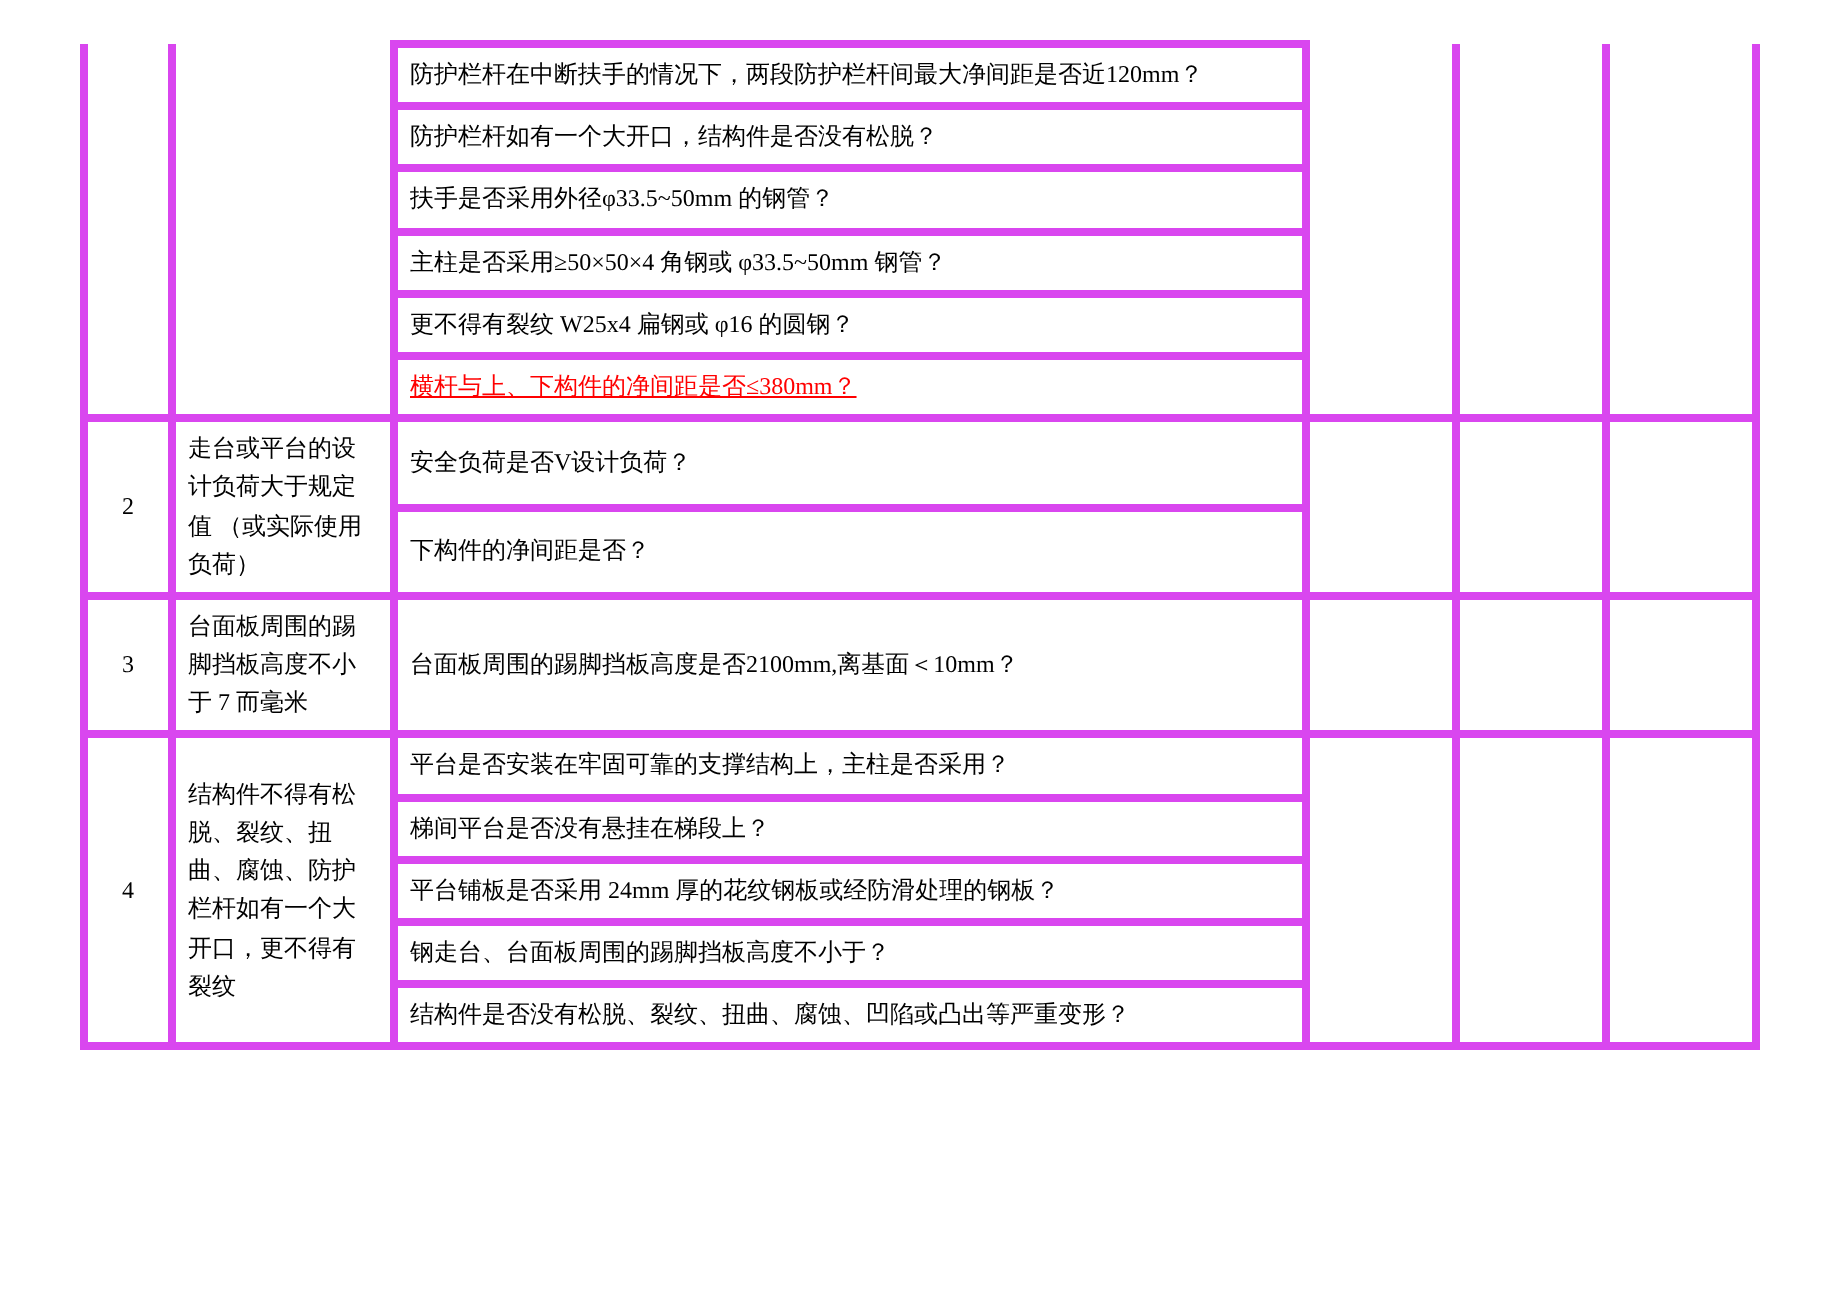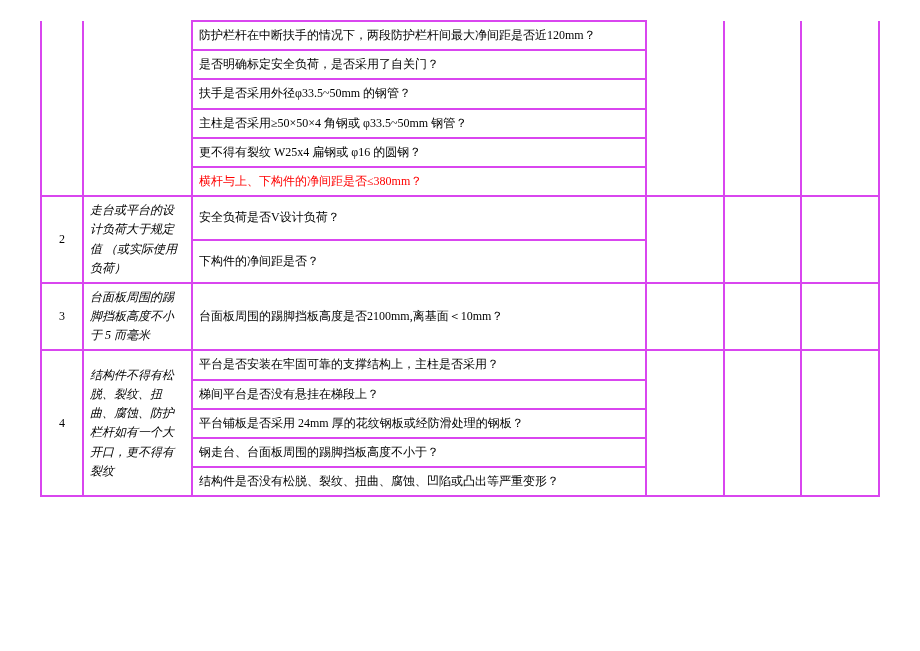--- a/index.html
+++ b/index.html
@@ -8,49 +8,49 @@
       margin: 0;
       padding: 20px 40px;
       background: #fff;
       color: #000;
     }
     table {
       border-collapse: collapse;
       width: 100%;
     }
     td {
-      border: 2px solid #d946ef;
+      border: 4px solid #d946ef;
       padding: 4px 6px;
       vertical-align: middle;
       line-height: 1.6;
     }
     .c-num { width: 28px; text-align: center; }
-    .c-topic { width: 95px; font-style: italic; }
+    .c-topic { width: 95px; }
     .c-q { width: 440px; }
     .c-e1, .c-e2, .c-e3 { width: auto; }
-    .red { color: #ff0000; }
+    .red { color: #ff0000; text-decoration: underline; }
     .nb-top { border-top: none; }
     .nb-bot { border-bottom: none; }
   </style>
 </head>
 <body>
 
 <table>
 
   <tbody>
       <tr>
     <td class="c-num nb-top nb-bot" rowspan="6"></td>
     <td class="c-topic nb-top nb-bot" rowspan="6"></td>
     <td class="c-q">防护栏杆在中断扶手的情况下，两段防护栏杆间最大净间距是否近120mm？</td>
     <td class="c-e1 nb-top nb-bot" rowspan="6"></td>
     <td class="c-e2 nb-top nb-bot" rowspan="6"></td>
     <td class="c-e3 nb-top nb-bot" rowspan="6"></td>
   </tr>
   <tr>
-        <td class="c-q">是否明确标定安全负荷，是否采用了自关门？</td>
+        <td class="c-q">防护栏杆如有一个大开口，结构件是否没有松脱？</td>
       </tr>
   <tr>
         <td class="c-q">扶手是否采用外径φ33.5~50mm 的钢管？</td>
       </tr>
   <tr>
         <td class="c-q">主柱是否采用≥50×50×4 角钢或 φ33.5~50mm 钢管？</td>
       </tr>
   <tr>
         <td class="c-q">更不得有裂纹 W25x4 扁钢或 φ16 的圆钢？</td>
       </tr>
@@ -66,21 +66,21 @@
     <td class="c-e1" rowspan="2"></td>
     <td class="c-e2" rowspan="2"></td>
     <td class="c-e3" rowspan="2"></td>
   </tr>
   <tr>
         <td class="c-q">下构件的净间距是否？</td>
       </tr>
 
   <tr>
     <td class="c-num">3</td>
-    <td class="c-topic">台面板周围的踢脚挡板高度不小于 5 而毫米</td>
+    <td class="c-topic">台面板周围的踢脚挡板高度不小于 7 而毫米</td>
     <td class="c-q">台面板周围的踢脚挡板高度是否2100mm,离基面＜10mm？</td>
     <td class="c-e1"></td>
     <td class="c-e2"></td>
     <td class="c-e3"></td>
   </tr>
 
   <tr>
     <td class="c-num" rowspan="5">4</td>
     <td class="c-topic" rowspan="5">结构件不得有松脱、裂纹、扭曲、腐蚀、防护栏杆如有一个大开口，更不得有裂纹</td>
     <td class="c-q">平台是否安装在牢固可靠的支撑结构上，主柱是否采用？</td>

